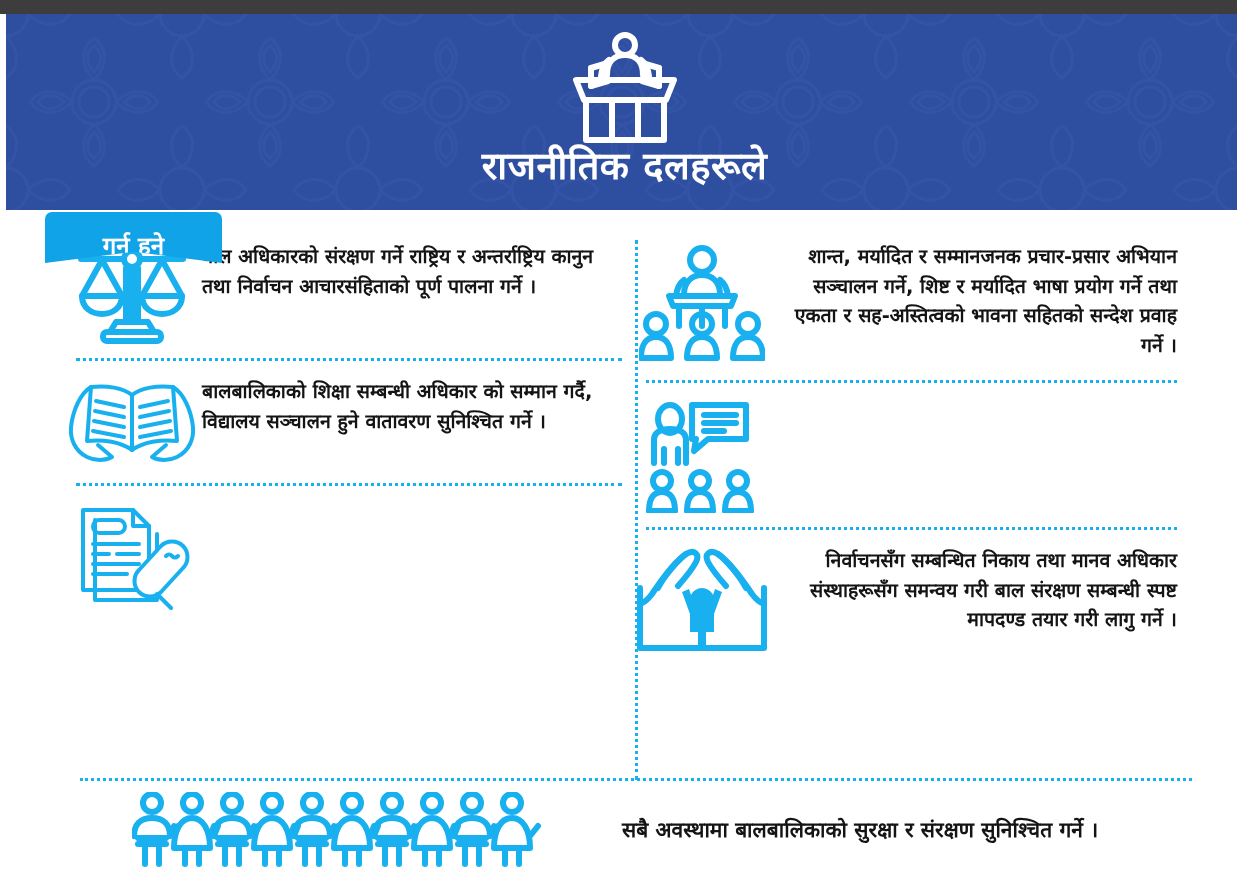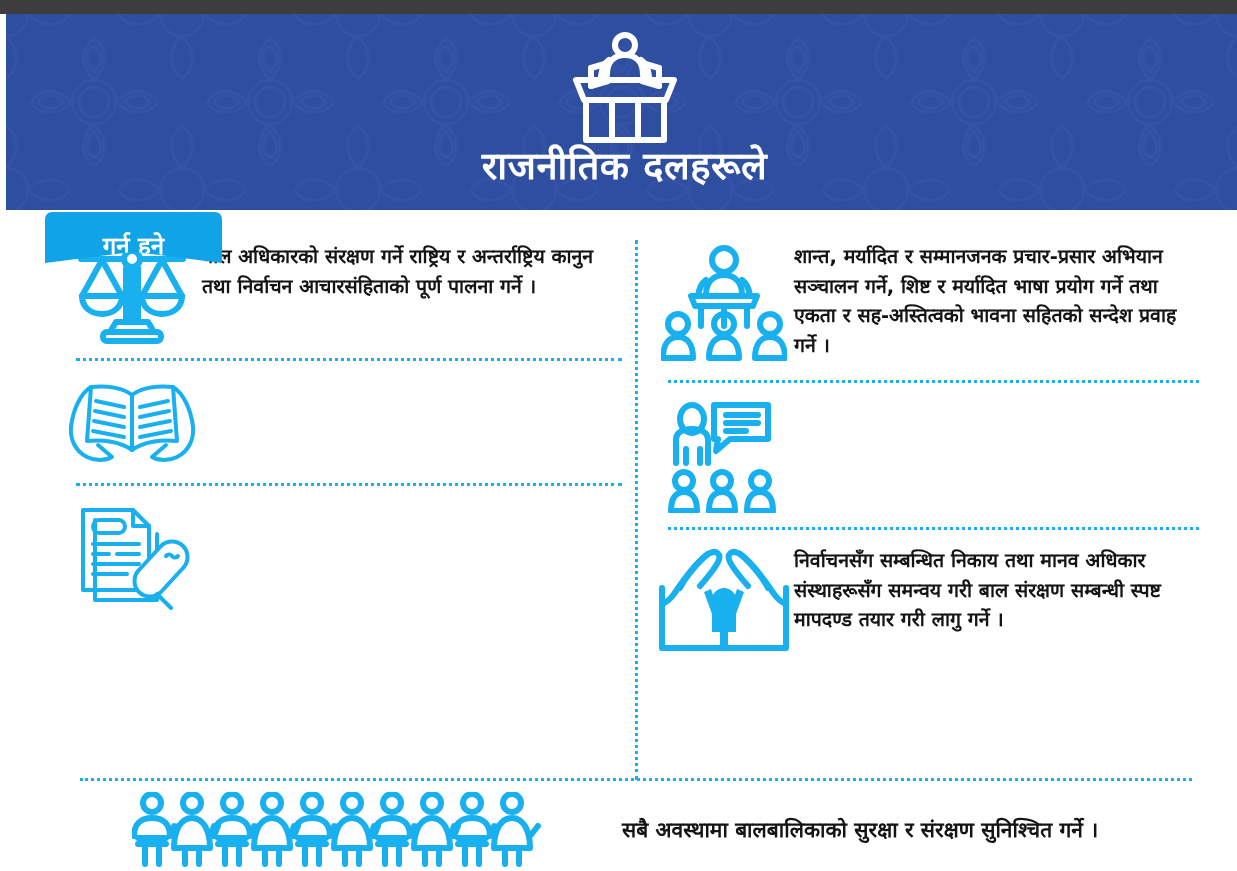--- a/index.html
+++ b/index.html
@@ -92,21 +92,21 @@
   .content {
     position: absolute;
     left: 0;
     top: 210px;
     width: 1237px;
     height: 661px;
     background: #ffffff;
   }
 
   .col-left  { position: absolute; left: 62px;  top: 30px; width: 560px; }
-  .col-right { position: absolute; left: 654px; top: 30px; width: 545px; }
+  .col-right { position: absolute; left: 632px; top: 30px; width: 545px; text-align: right; }
 
   
   .v-divider {
     position: absolute;
     left: 635px;
     top: 30px;
     width: 0;
     height: 540px;
     border-left: 3px dotted #19b0ef;
   }
@@ -299,20 +299,21 @@
               <path d="M103 22 L 75 28"></path>
               <path d="M104 32 L 75 38"></path>
               <path d="M105 42 L 75 48"></path>
               <path d="M106 52 L 75 58"></path>
 
               <path d="M26 8 C 16 14 8 30 6 48 C 5 60 10 72 22 78 C 30 82 40 82 47 78 L 33 66"></path>
               <path d="M108 8 C 118 14 126 30 128 48 C 129 60 124 72 112 78 C 104 82 94 82 87 78 L 101 66"></path>
             </g>
           </svg>
         </div>
+        <div class="item-text">बालबालिकाको शिक्षा सम्बन्धी अधिकार को सम्मान गर्दै, विद्यालय सञ्चालन हुने वातावरण सुनिश्चित गर्ने ।</div>
       </div>
 
       <div class="h-divider"></div>
 
       <div class="item">
         <div class="item-icon">
           <svg width="122" height="106" viewBox="0 0 122 106">
             <g fill="none" stroke="#19b0ef" stroke-width="4" stroke-linejoin="round" stroke-linecap="round">
 
               <path d="M24 16 L 24 96 L 86 96 L 86 30"></path>

